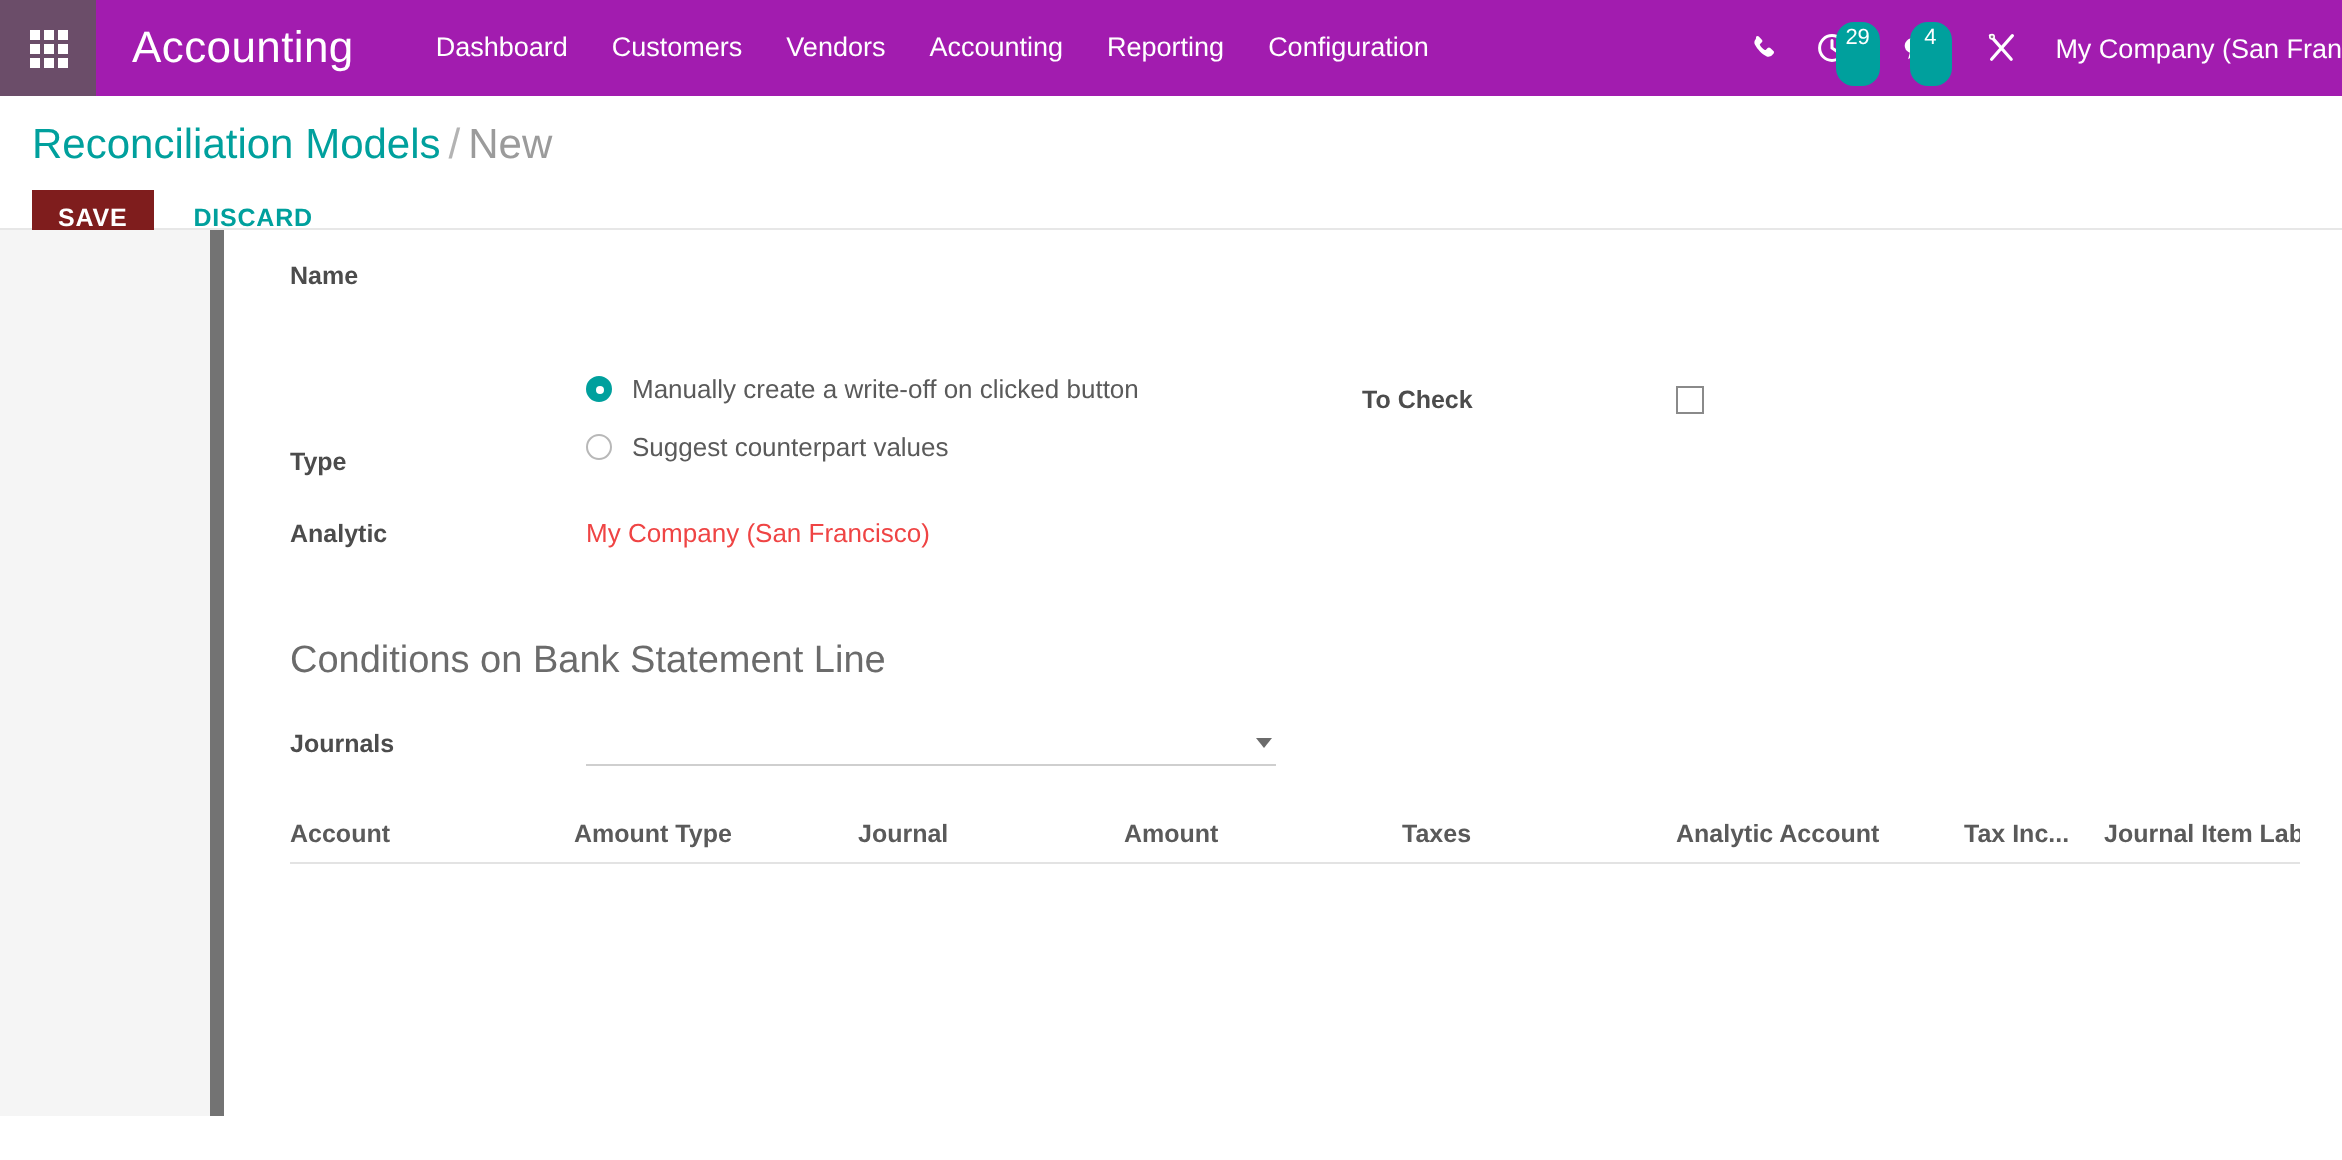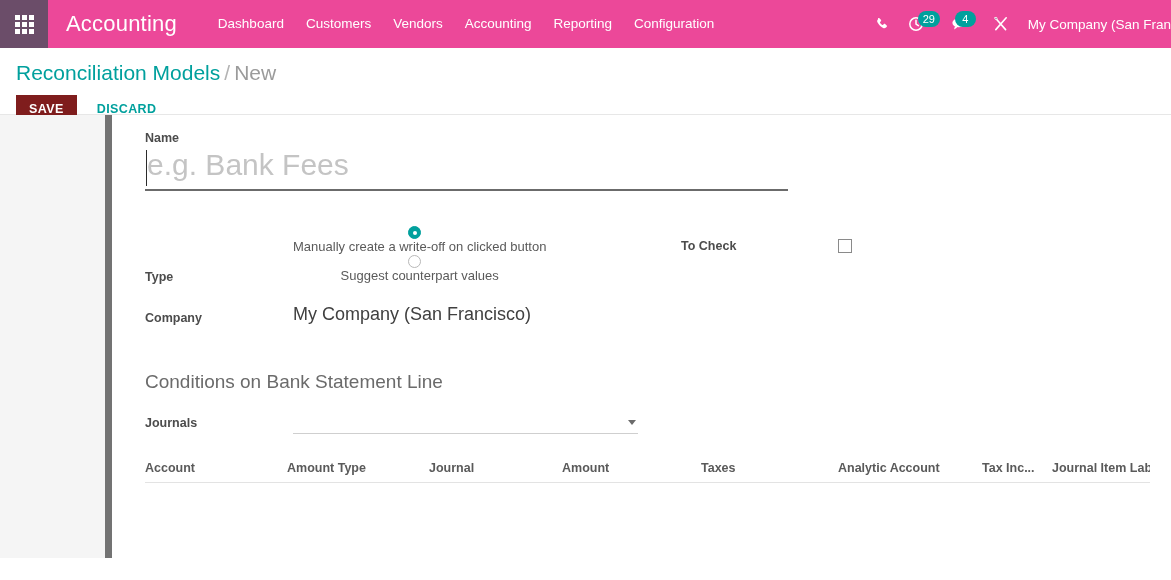--- a/index.html
+++ b/index.html
@@ -10,21 +10,21 @@
     overflow: hidden;
     background: #ffffff;
     font-family: "Liberation Sans", sans-serif;
     -webkit-font-smoothing: antialiased;
   }
 
   
   .navbar {
     position: relative;
     height: 48px;
-    background: #ec4899;
+    background: #a21caf;
     display: flex;
     align-items: center;
     color: #ffffff;
     overflow: hidden;
   }
   .apps-block {
     width: 48px;
     height: 48px;
     background: #6b4d69;
     display: flex;
@@ -88,21 +88,21 @@
   }
   .nav-icon svg { display: block; }
   .badge {
     position: absolute;
     left: 19px;
     top: 11px;
     background: #00a09d;
     color: #ffffff;
     font-size: 11px;
     line-height: 16px;
-    height: 16px;
+    height: 32px;
     min-width: 21px;
     padding: 0 5px;
     border-radius: 9px;
     text-align: center;
     font-weight: 400;
   }
   .user-name {
     font-size: 13.5px;
     padding-left: 10px;
     white-space: nowrap;
@@ -229,21 +229,20 @@
     padding-top: 2px;
   }
 
   .type-block { margin-top: 35px; position: relative; }
   .radio-list { }
   .radio-item {
     display: flex;
     align-items: center;
     height: 29px;
     cursor: pointer;
-    flex-direction: column;
   }
   .radio-mark {
     width: 13px;
     height: 13px;
     border-radius: 50%;
     border: 1px solid #b8b8b8;
     background: #ffffff;
     margin-right: 10px;
     flex: 0 0 13px;
     position: relative;
@@ -282,23 +281,23 @@
     width: 14px;
     height: 14px;
     border: 1.5px solid #8a8a8a;
     background: #ffffff;
     cursor: pointer;
     flex: 0 0 14px;
   }
 
   .company-row { margin-top: 20px; }
   .company-link {
-    color: #404040;
+    color: #ef4444;
     text-decoration: none;
-    font-size: 18px;
+    font-size: 13px;
     cursor: pointer;
   }
 
   
   .section-title {
     font-size: 19px;
     color: #6b6b6b;
     font-weight: 400;
     margin-top: 46px;
     margin-bottom: 0;
@@ -423,24 +422,20 @@
     <button class="btn-save">SAVE</button>
     <button class="btn-discard">DISCARD</button>
   </div>
 </div>
 
 <div class="content-area">
   <div class="sheet">
 
     <div>
       <div class="name-label">Name</div>
-      <div class="name-input-wrap">
-        <span class="caret"></span>
-        <input class="name-input" type="text" placeholder="e.g. Bank Fees" style="">
-      </div>
     </div>
 
     <div class="type-block">
       <div class="field-row">
         <div class="fld-label">Type</div>
         <div class="radio-list">
 
           <label class="radio-item">
             <span class="radio-mark checked"></span>
             <span class="radio-label">Manually create a write-off on clicked button</span>
@@ -454,21 +449,21 @@
         </div>
       </div>
 
       <div class="tocheck-block">
         <div class="tocheck-label">To Check</div>
         <span class="checkbox"></span>
       </div>
     </div>
 
     <div class="field-row company-row">
-      <div class="fld-label">Company</div>
+      <div class="fld-label">Analytic</div>
       <a class="company-link">My Company (San Francisco)</a>
     </div>
 
     <div class="section-title">Conditions on Bank Statement Line</div>
 
     <div class="journals-row">
       <div class="fld-label">Journals</div>
       <div class="journals-field">
         <span class="caret-down"></span>
       </div>

